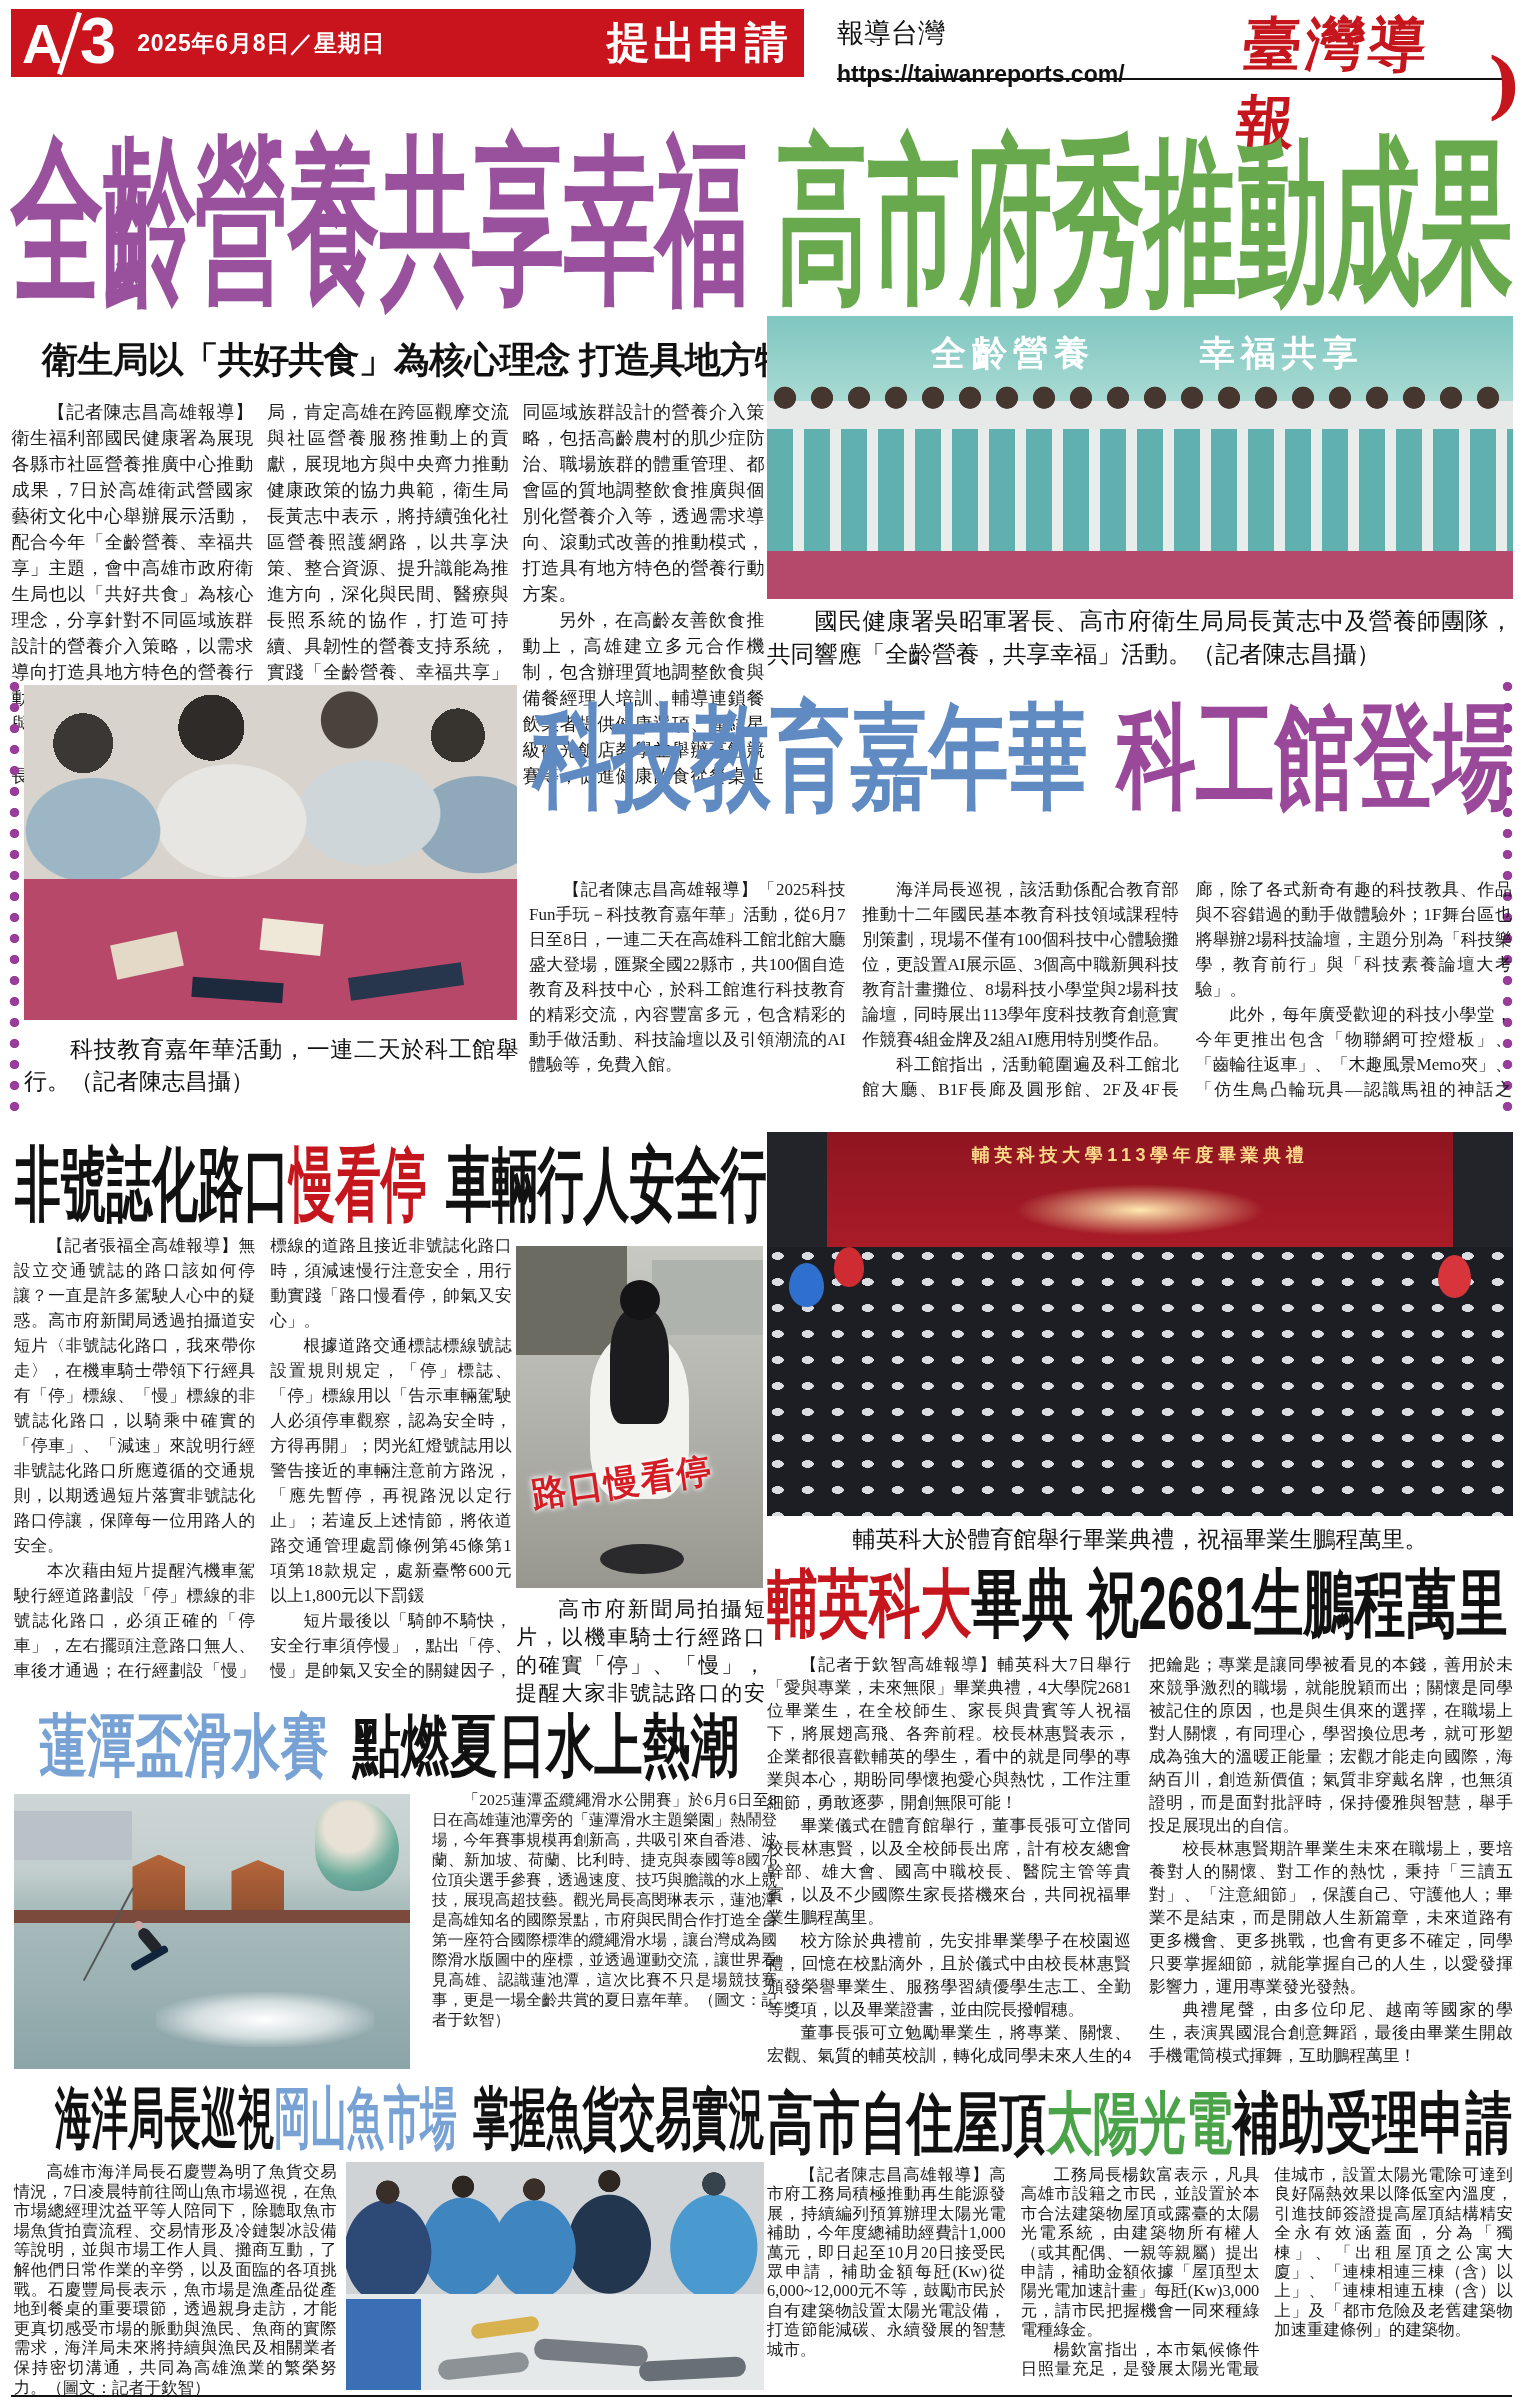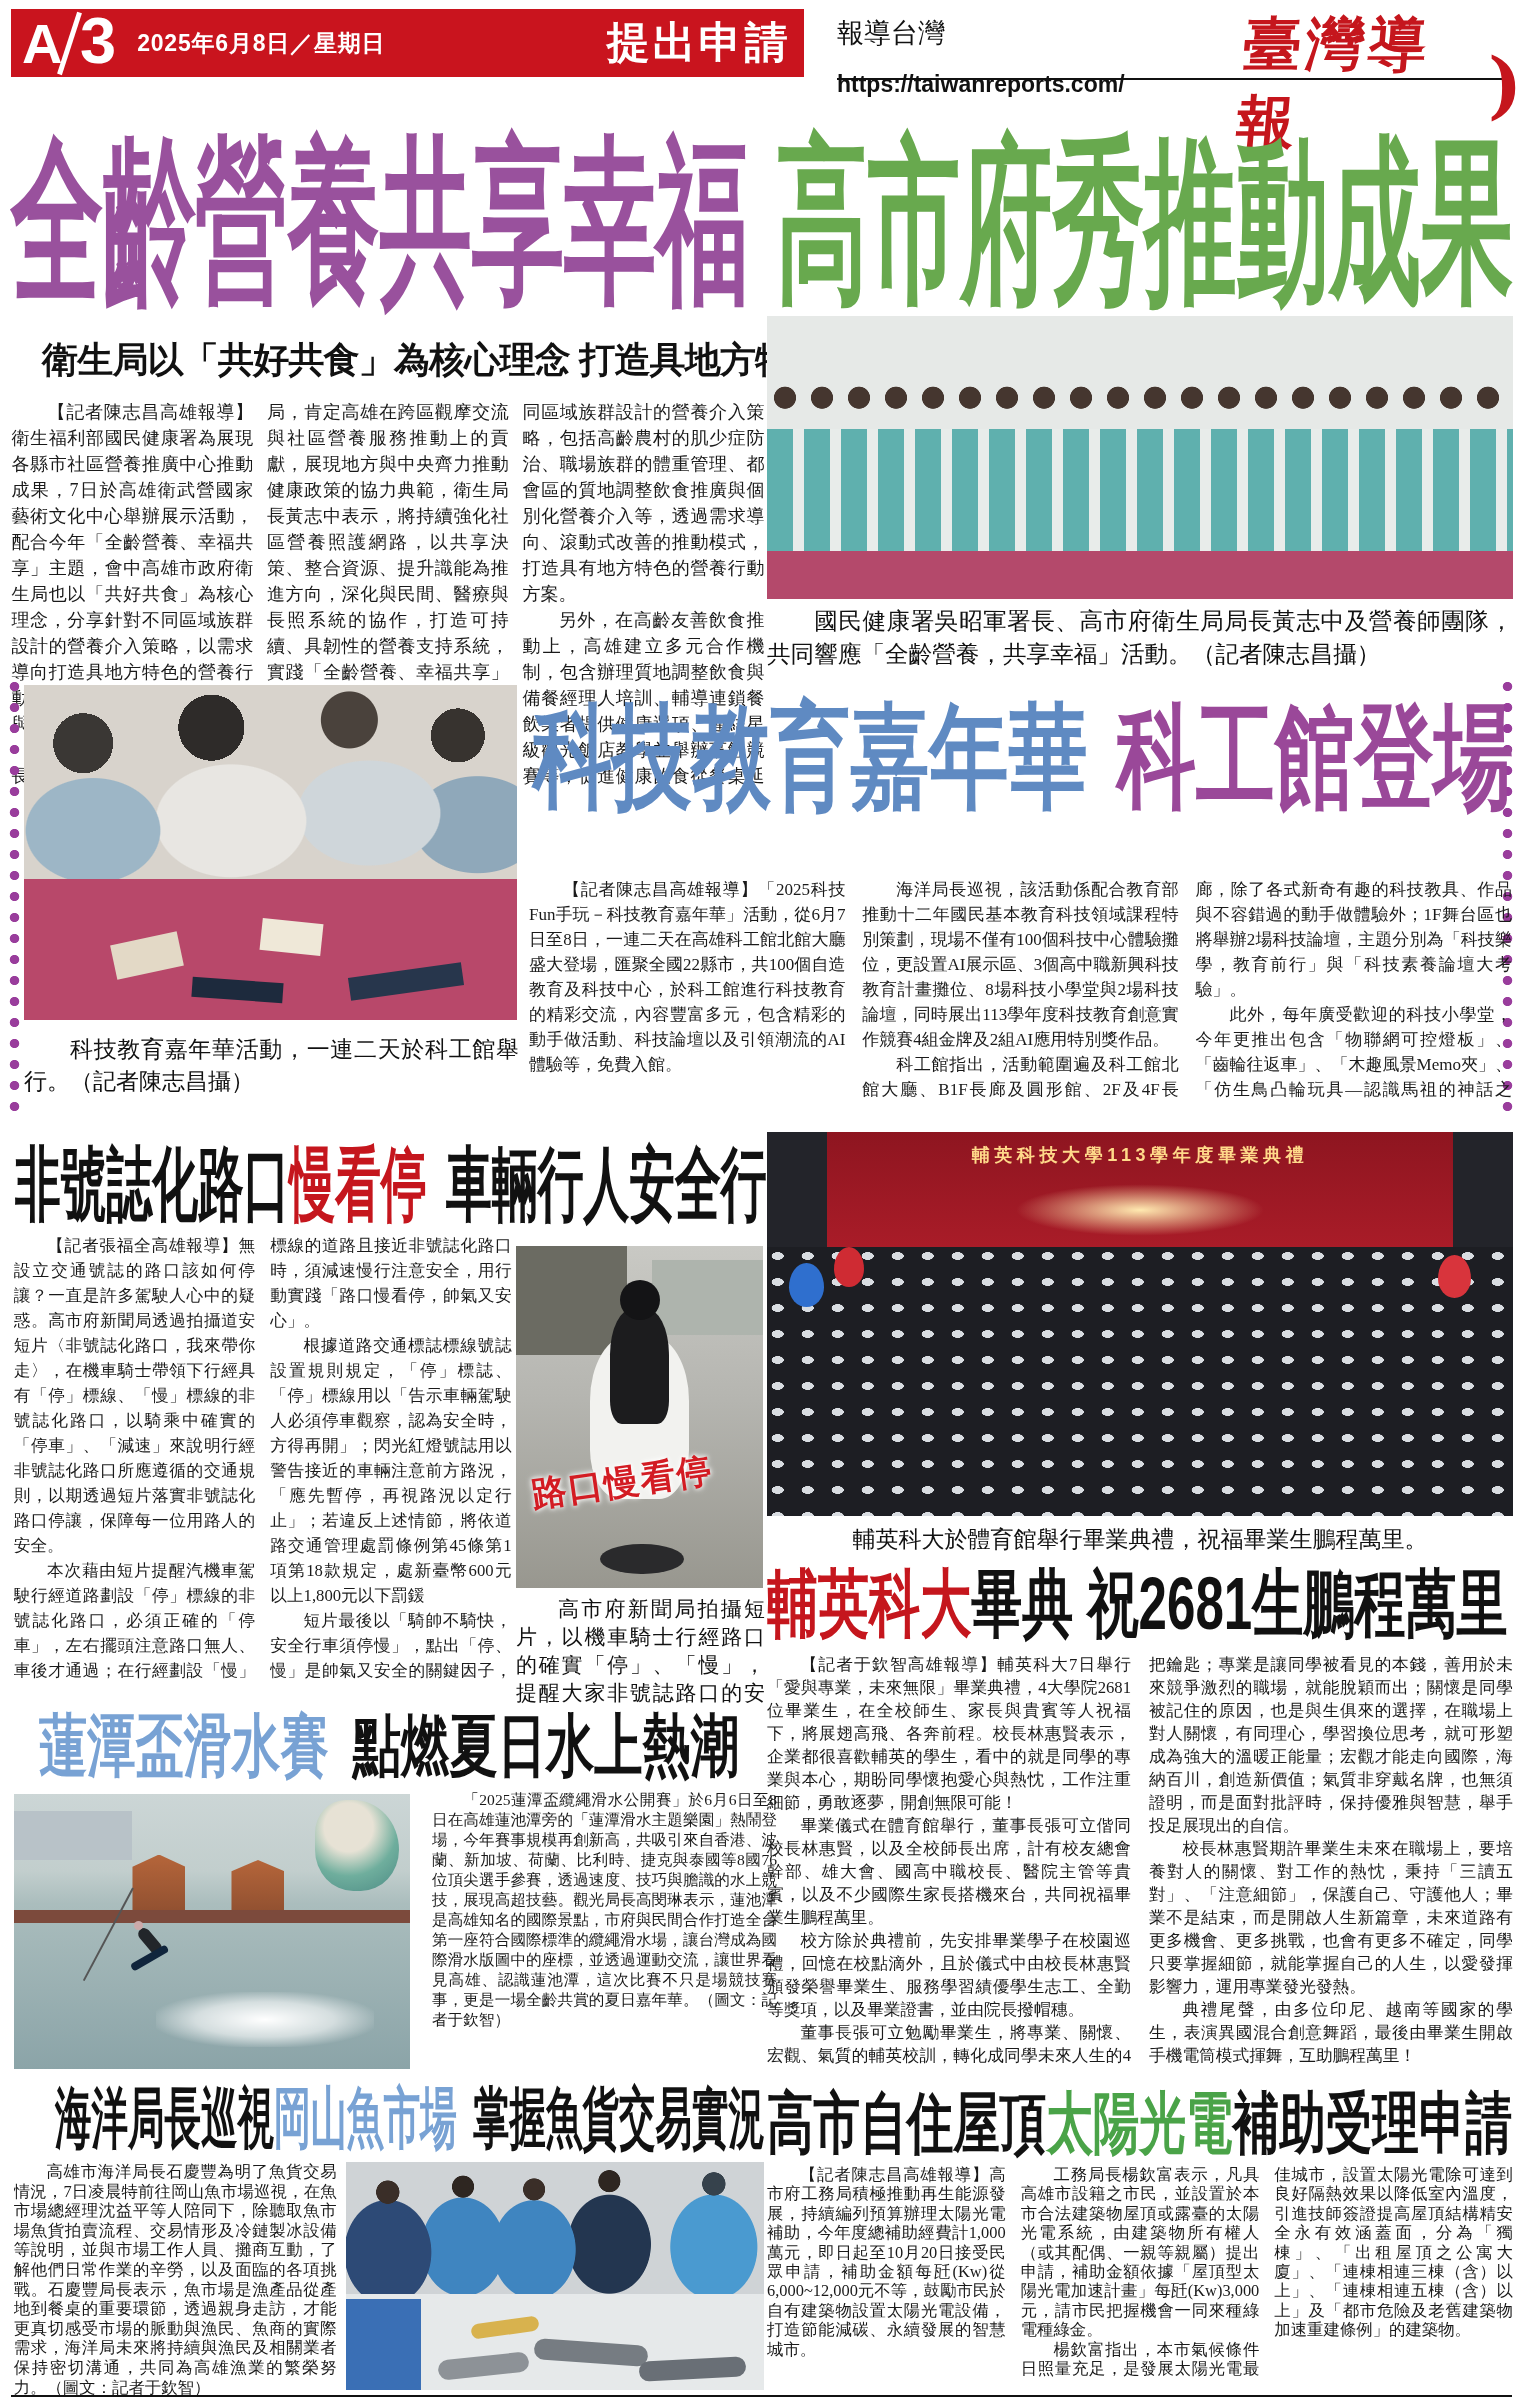--- a/index.html
+++ b/index.html
@@ -7,21 +7,21 @@
       font-family:"Liberation Serif","DejaVu Serif",serif;color:#111;}
   .abs{position:absolute;}
   
   .redbar{background:#c9141e;display:flex;align-items:center;}
   .pageA{color:#fff;font:900 56px "Liberation Sans",sans-serif;margin-left:10.7px;}
   .slash{width:5.3px;height:65px;background:#fff;transform:rotate(18deg);margin:0 7.6px 0 4.6px;}
   .pageN{color:#fff;font:900 65px "Liberation Sans",sans-serif;margin-top:-4.6px;}
   .hdate{color:#fff;font:700 23px "Liberation Sans",sans-serif;margin-left:21px;letter-spacing:0.8px;}
   .hsec{color:#fff;font:900 43px "Liberation Sans",sans-serif;margin-left:auto;margin-right:13.7px;letter-spacing:3px;}
   .tagline{font:400 27px "Liberation Sans",sans-serif;color:#111;}
-  .hurl{font:700 23px "Liberation Sans",sans-serif;color:#111;margin-top:20px;}
+  .hurl{font:700 23px "Liberation Sans",sans-serif;color:#111;margin-top:10px;}
   .masthead{font:700 58px "DejaVu Serif",serif;color:#c5161d;letter-spacing:4.6px;transform:skewX(-5deg);}
   .mastarc{font:700 72px "DejaVu Serif",serif;color:#c5161d;}
   .hrule{background:#111;}
   
   .hl{position:absolute;white-space:nowrap;font-family:"Liberation Sans",sans-serif;font-weight:900;}
   .hl .sq{display:inline-block;transform-origin:0 50%;white-space:nowrap;}
   .c-purple{color:#99519d;} .c-green{color:#68a94e;} .c-blue{color:#5f8ac2;}
   .c-purple2{color:#9a4899;} .c-red{color:#c5161d;} .c-lblue{color:#78a2d4;} .c-green2{color:#4aa348;}
   .subhl{position:absolute;font:900 36px "Liberation Sans",sans-serif;color:#111;white-space:nowrap;letter-spacing:-0.8px;}
   
@@ -65,20 +65,24 @@
   <div class="subhl" style="left:42px;top:336px;">衛生局以「共好共食」為核心理念 打造具地方特色的營養行動方案 廣獲各縣市代表好評與肯定</div>
 
   <div class="body cols3" style="left:11.4px;top:399px;width:753px;height:398px;font-size:18px;line-height:26px;column-gap:13.7px;">
     <p>【記者陳志昌高雄報導】衛生福利部國民健康署為展現各縣市社區營養推廣中心推動成果，7日於高雄衛武營國家藝術文化中心舉辦展示活動，配合今年「全齡營養、幸福共享」主題，會中高雄市政府衛生局也以「共好共食」為核心理念，分享針對不同區域族群設計的營養介入策略，以需求導向打造具地方特色的營養行動方案，廣獲各縣市代表好評與肯定。</p>
     <p>會中國民健康署吳昭軍署長特別頒發感謝狀予高市衛生局，肯定高雄在跨區觀摩交流與社區營養服務推動上的貢獻，展現地方與中央齊力推動健康政策的協力典範，衛生局長黃志中表示，將持續強化社區營養照護網路，以共享決策、整合資源、提升識能為推進方向，深化與民間、醫療與長照系統的協作，打造可持續、具韌性的營養支持系統，實踐「全齡營養、幸福共享」的健康願景。</p>
     <p>本次的展示活動，高雄市社區營養推廣中心以「共好共食」為核心理念，呈現針對不同區域族群設計的營養介入策略，包括高齡農村的肌少症防治、職場族群的體重管理、都會區的質地調整飲食推廣與個別化營養介入等，透過需求導向、滾動式改善的推動模式，打造具有地方特色的營養行動方案。</p>
     <p>另外，在高齡友善飲食推動上，高雄建立多元合作機制，包含辦理質地調整飲食與備餐經理人培訓、輔導連鎖餐飲業者提供健康選項、連結星級觀光飯店教學並舉辦烹飪競賽等，促進健康飲食從餐桌延伸至市場與產業，讓市民享有可近、可口且營養的飲食選擇，呼應本次活動「全齡營養、幸福共享」主題。</p>
   </div>
 
   <div class="photo" style="left:767px;top:316px;width:746px;height:283px;background:#e6e9e7;">
+    <div class="abs" style="left:0;top:0;width:100%;height:30%;background:linear-gradient(#7fc6c1,#a9dbd3);">
+      <span style="position:absolute;left:22%;top:13.7px;color:#fff;font:900 35px 'Liberation Sans',sans-serif;letter-spacing:6px;">全齡營養</span>
+      <span style="position:absolute;left:58%;top:13.7px;color:#fff;font:900 35px 'Liberation Sans',sans-serif;letter-spacing:6px;">幸福共享</span>
+    </div>
     <div class="abs" style="left:0;top:24%;width:100%;height:18%;background:radial-gradient(circle 11.4px at 18px 13.7px,#45362f 10.7px,transparent 11.4px) 0 0/37px 100% repeat-x;"></div>
     <div class="abs" style="left:0;top:40%;width:100%;height:44%;background:repeating-linear-gradient(90deg,#5fb0ae 0 26px,#e8ecea 26px 37px);"></div>
     <div class="abs" style="left:0;bottom:0;width:100%;height:17%;background:#b4496b;"></div>
   </div>
   <div class="cap" style="left:767px;top:605px;width:746px;height:68px;font-size:23.6px;line-height:33px;">
     <p>國民健康署吳昭軍署長、高市府衛生局局長黃志中及營養師團隊，共同響應「全齡營養，共享幸福」活動。（記者陳志昌攝）</p>
   </div>
 
   <div class="dots" style="left:9px;top:676px;height:438px;"></div>
   <div class="dots" style="left:1502px;top:676px;height:438px;"></div>

